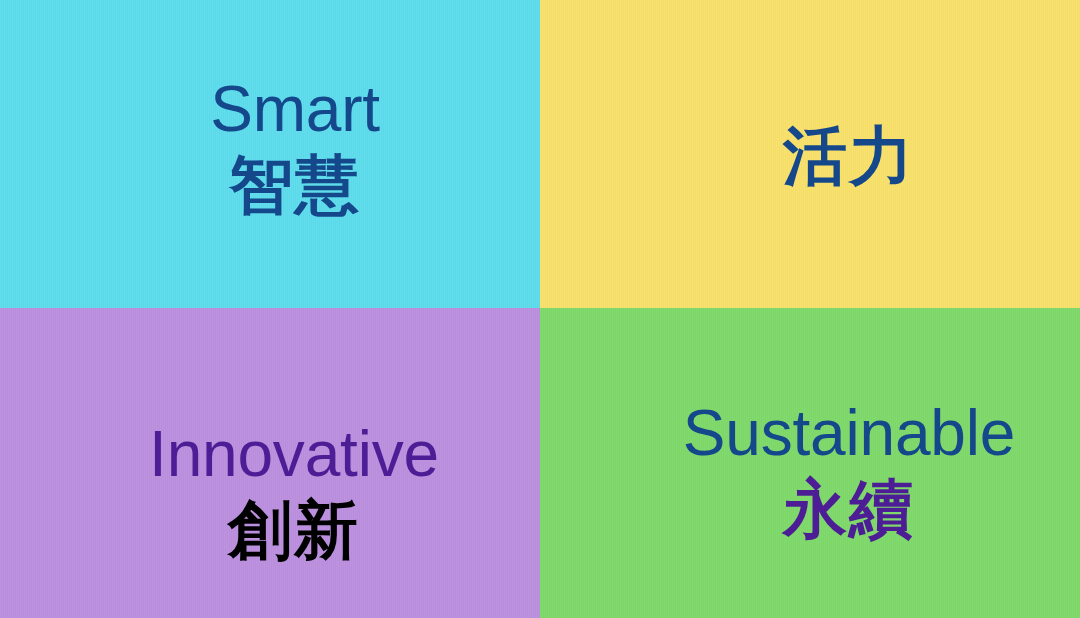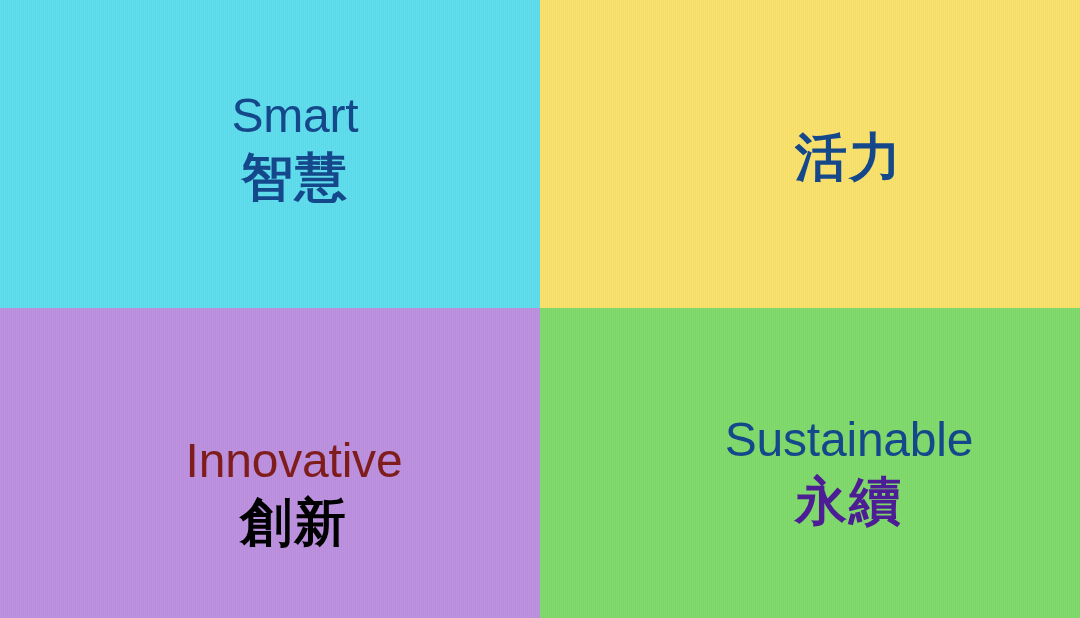--- a/index.html
+++ b/index.html
@@ -46,28 +46,28 @@
   }
   .panel-inner {
     position: relative;
     z-index: 2;
     display: flex;
     flex-direction: column;
     align-items: center;
     line-height: 1;
   }
   .label-en {
-    font-size: 48px;
+    font-size: 64px;
     font-weight: 400;
     letter-spacing: -0.2px;
     line-height: 1.08;
     white-space: nowrap;
   }
   .label-cjk {
-    font-size: 52px;
+    font-size: 64px;
     font-weight: 700;
     letter-spacing: 2px;
     line-height: 1.12;
     margin-top: 6px;
     white-space: nowrap;
   }
 
   
   #panel-smart .panel-inner       { transform: translate(25px, -6px); }
   #panel-energetic .panel-inner   { transform: translate(39px, 0px); }
@@ -88,21 +88,21 @@
     </div>
 
     <div class="panel" id="panel-energetic" style="background-color: rgb(248, 224, 106);">
       <div class="panel-inner">
         <div class="label-cjk" style="color: rgb(21, 72, 139);">活力</div>
       </div>
     </div>
 
     <div class="panel" id="panel-innovative" style="background-color: rgb(187, 143, 222);">
       <div class="panel-inner">
-        <div class="label-en" style="color: #7f1d1d; margin-top: 42px;">Innovative</div>
+        <div class="label-en" style="color: #4c1d95; margin-top: 42px;">Innovative</div>
         <div class="label-cjk" style="color: #000000;">創新</div>
       </div>
     </div>
 
     <div class="panel" id="panel-sustainable" style="background-color: rgb(126, 217, 106);">
       <div class="panel-inner">
         <div class="label-en" style="color: rgb(21, 72, 139);">Sustainable</div>
         <div class="label-cjk" style="color: #4c1d95;">永續</div>
       </div>
     </div>

